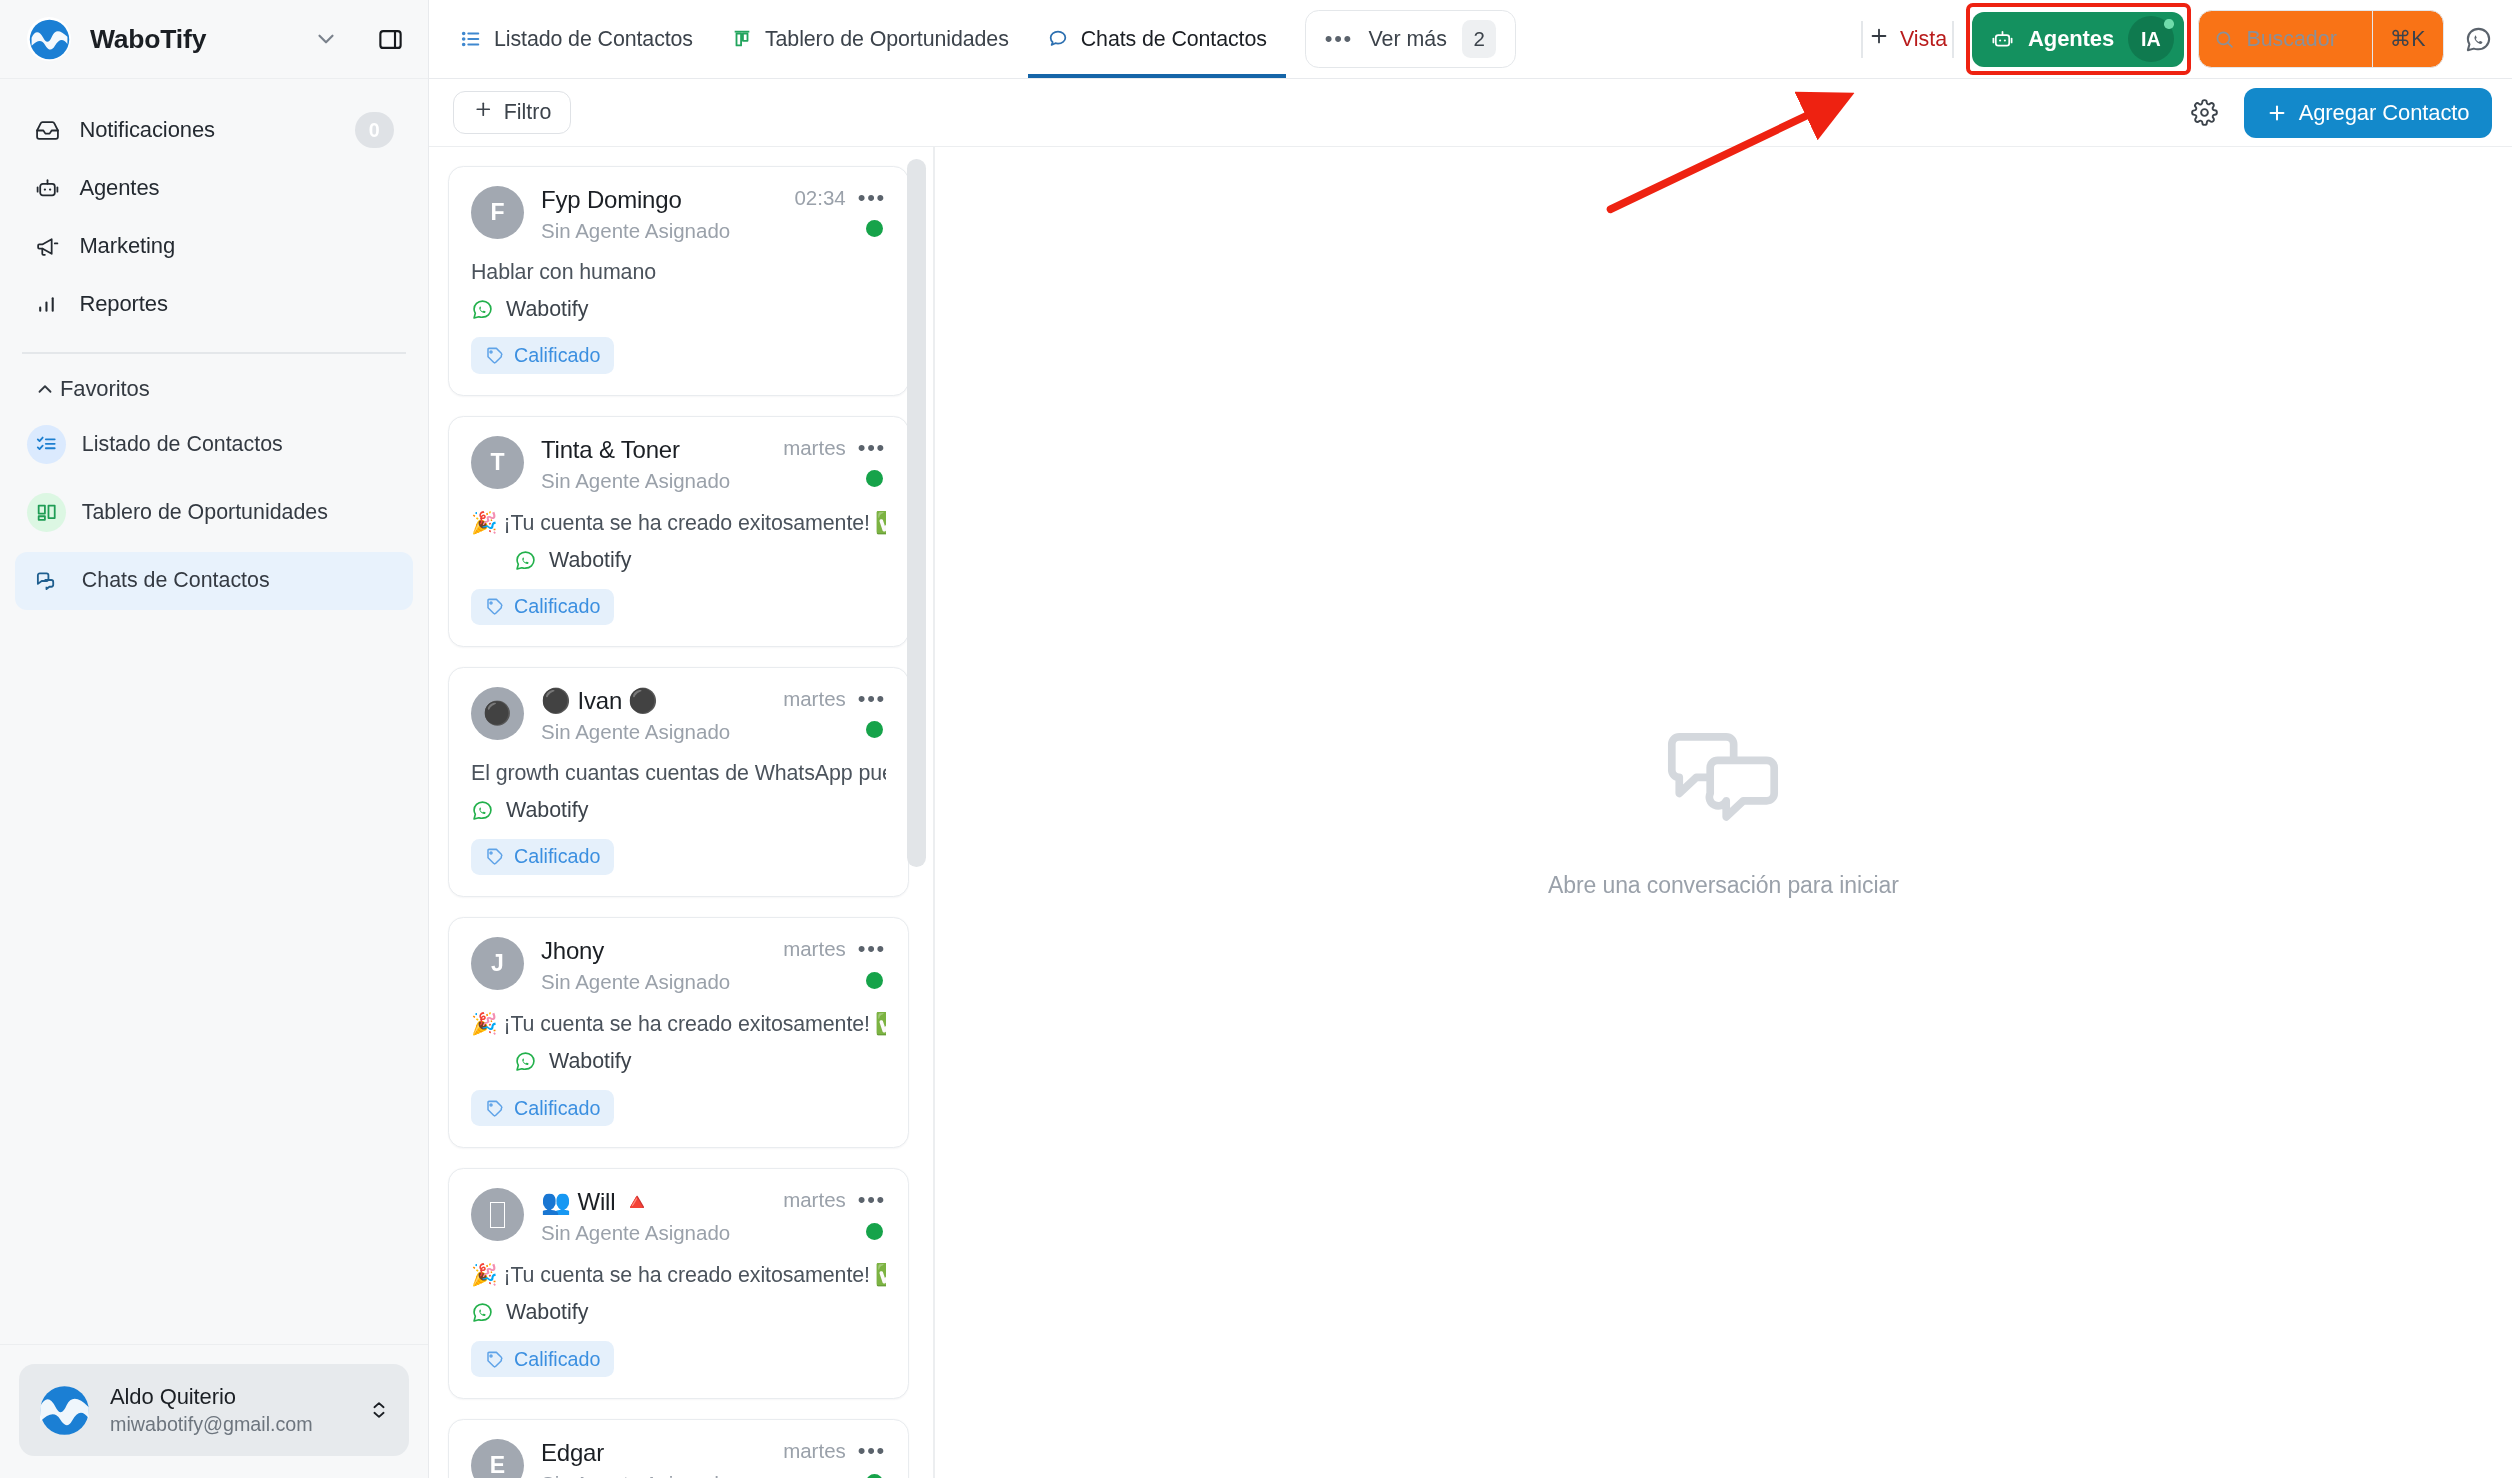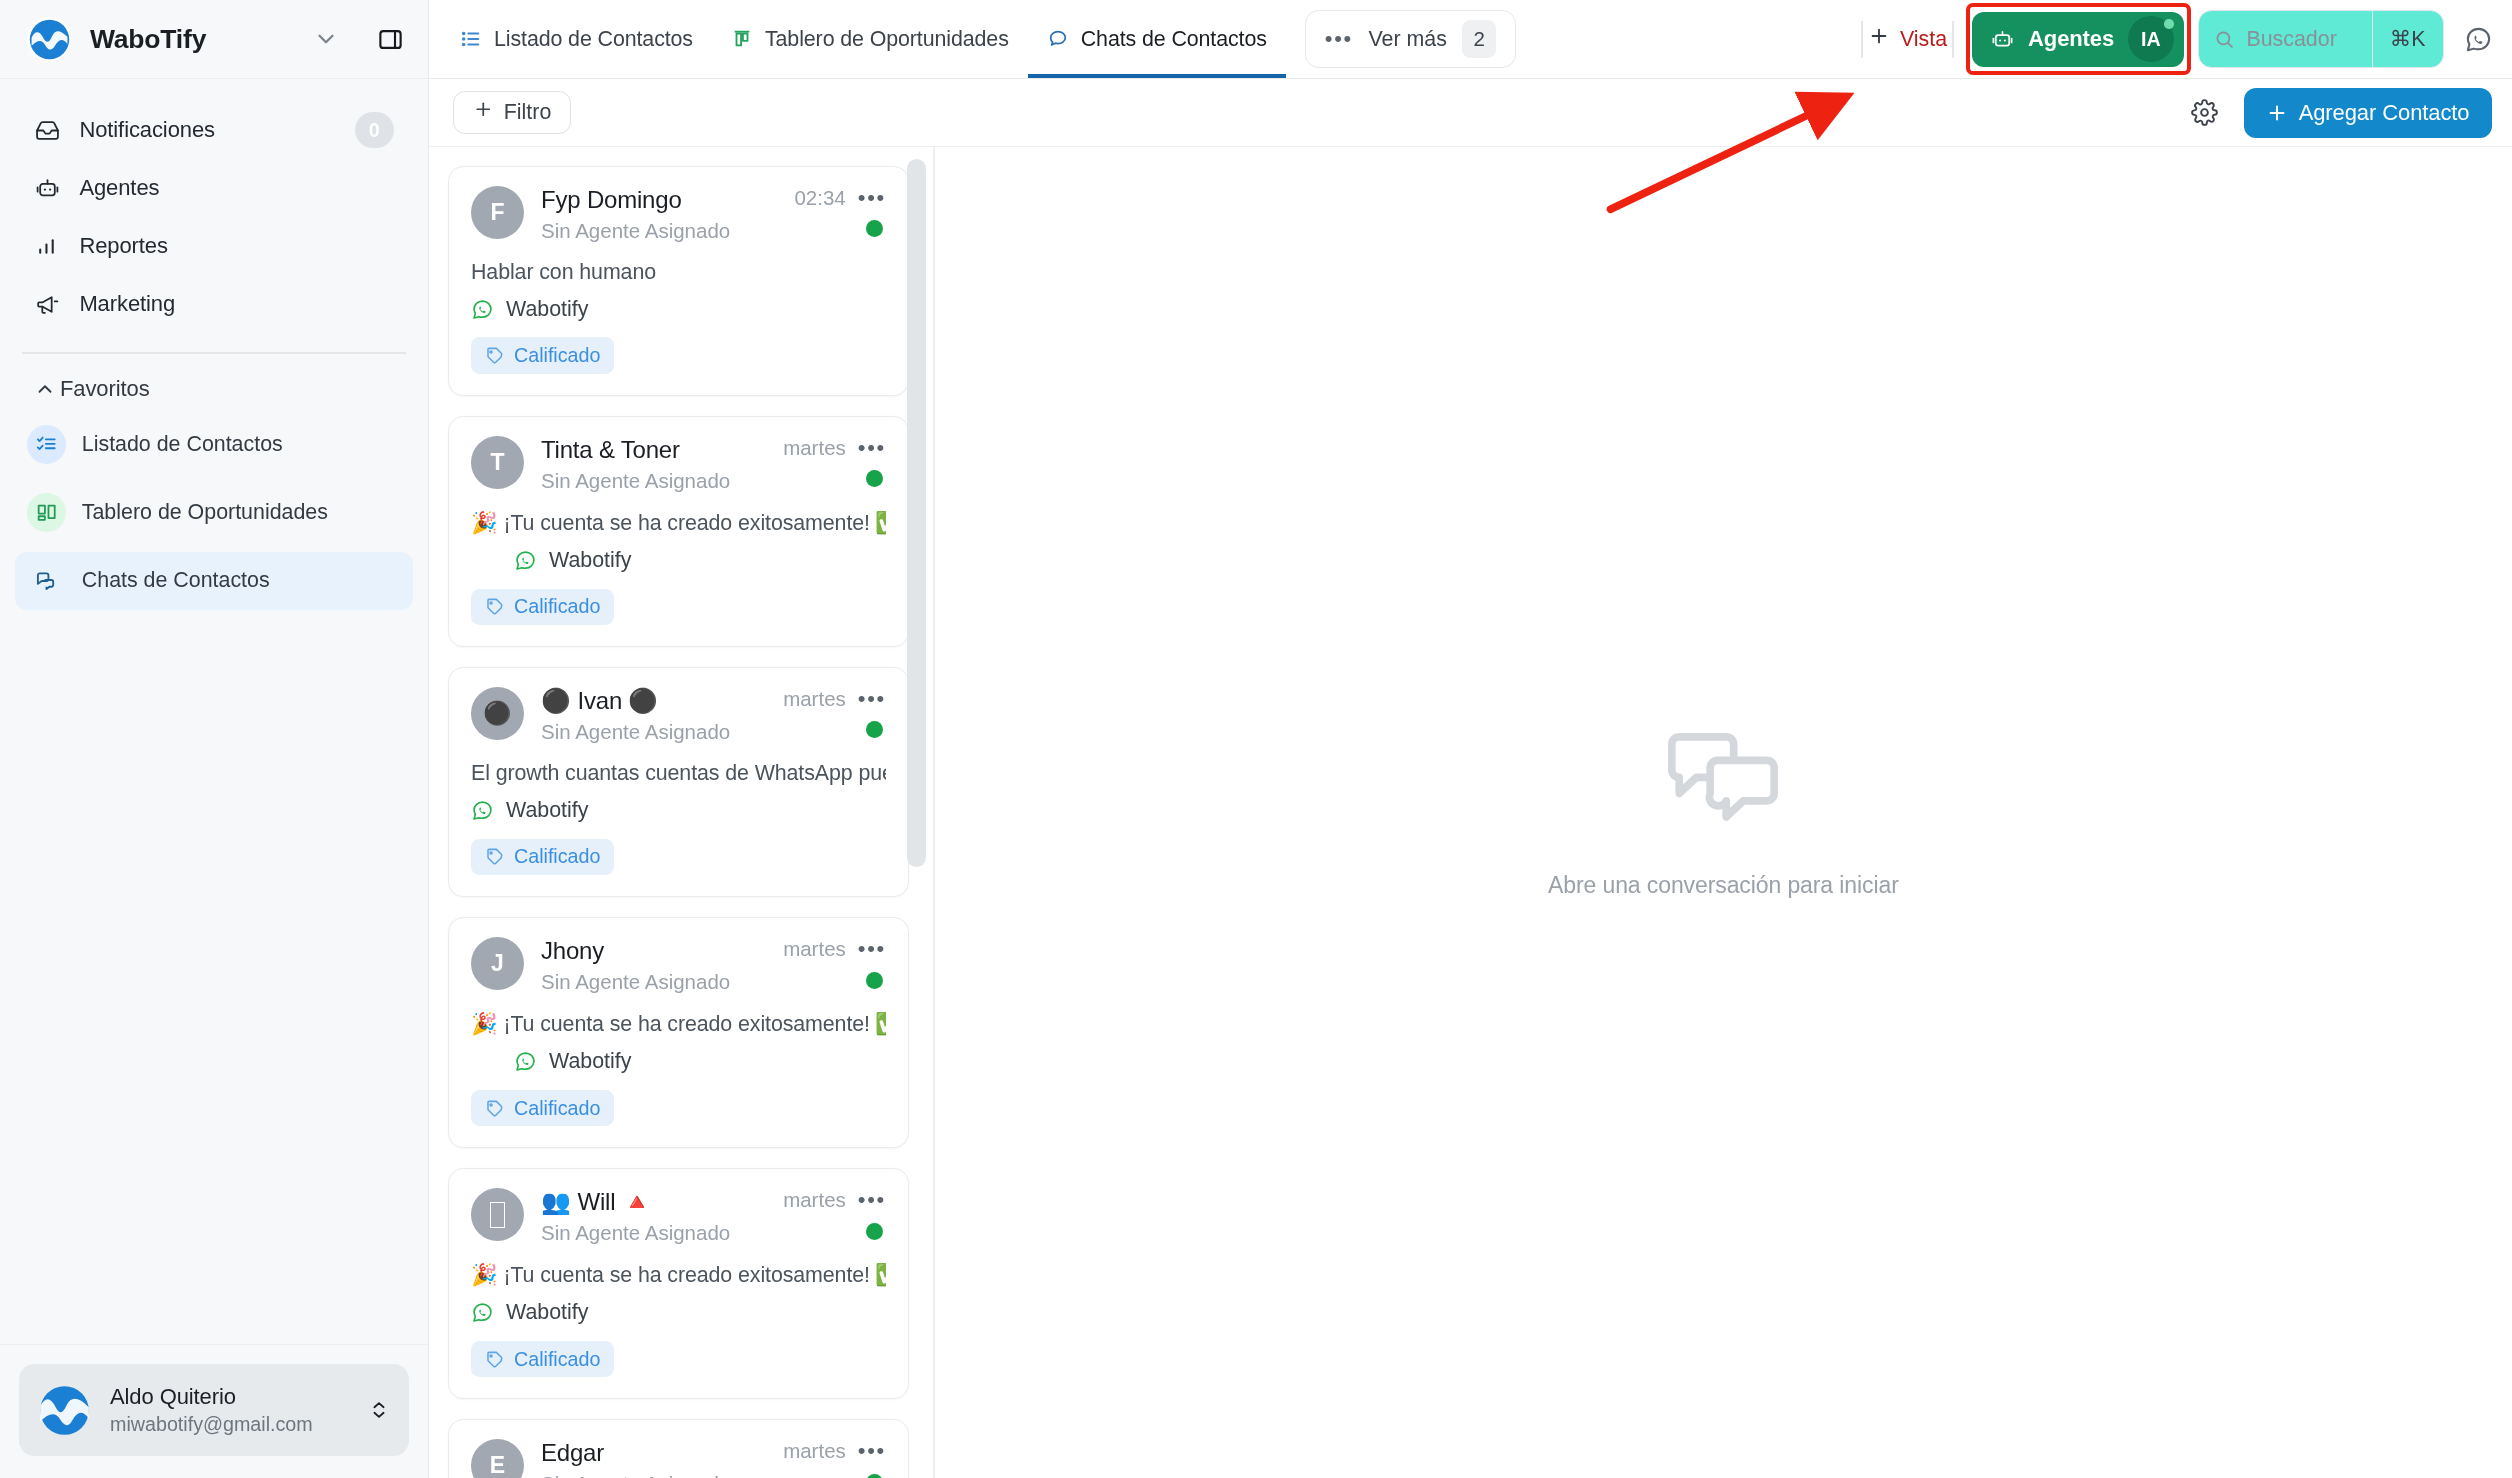--- a/index.html
+++ b/index.html
@@ -139,21 +139,21 @@
     background: #0f7a4f; color: #ffffff;
     display: flex; align-items: center; justify-content: center;
     font-size: 19.7px; font-weight: 600;
   }
   .ag-dot {
     position: absolute; top: 7.7px; right: 10.3px;
     width: 9.4px; height: 9.4px; border-radius: 50%; background: #6fdcab;
   }
   .search-box {
     display: flex; align-items: center; margin: 10.3px 0;
-    border: 1.7px solid #e4e7ea; border-radius: 13.7px; background: #5eead4;
+    border: 1.7px solid #e4e7ea; border-radius: 13.7px; background: #f97316;
     width: 246px; overflow: hidden;
   }
   .search-left { flex: 1; display: flex; align-items: center; gap: 12px; padding: 0 15.4px; }
   .search-input {
     border: 0; outline: 0; font-size: 21.4px; color: #3c434b; width: 100%;
     font-family: "Liberation Sans", sans-serif; background: transparent;
   }
   .search-input::placeholder { color: #8a9099; }
   .search-kbd {
     border-left: 1.7px solid #e4e7ea; padding: 0 17px; height: 100%;
@@ -299,38 +299,38 @@
               <line x1="12" y1="4" x2="12" y2="7.5"></line>
               <line x1="2.5" y1="11" x2="2.5" y2="15"></line>
               <line x1="21.5" y1="11" x2="21.5" y2="15"></line>
             </svg>
         </span>
         <span class="nav-label">Agentes</span>
       </div>
 
       <div class="nav-item">
         <span class="nav-ico">
+          <svg width="25" height="25" viewBox="0 0 24 24" fill="none" stroke="#242a31" stroke-width="1.7" stroke-linecap="round" stroke-linejoin="round">
+              <path d="M3 11v2a1 1 0 0 0 1 1h3l9 5V5L7 10H4a1 1 0 0 0-1 1z"></path>
+              <path d="M7 14v5a1 1 0 0 0 1 1h1.5"></path>
+              <line x1="19" y1="9" x2="21.5" y2="9"></line>
+            </svg>
+        </span>
+        <span class="nav-label">Marketing</span>
+      </div>
+
+      <div class="nav-item">
+        <span class="nav-ico">
           <svg width="25" height="25" viewBox="0 0 24 24" fill="none" stroke="#242a31" stroke-width="2" stroke-linecap="round">
               <line x1="5" y1="18" x2="5" y2="15"></line>
               <line x1="11" y1="18" x2="11" y2="10"></line>
               <line x1="17" y1="18" x2="17" y2="6"></line>
             </svg>
         </span>
         <span class="nav-label">Reportes</span>
-      </div>
-
-      <div class="nav-item">
-        <span class="nav-ico">
-          <svg width="25" height="25" viewBox="0 0 24 24" fill="none" stroke="#242a31" stroke-width="1.7" stroke-linecap="round" stroke-linejoin="round">
-              <path d="M3 11v2a1 1 0 0 0 1 1h3l9 5V5L7 10H4a1 1 0 0 0-1 1z"></path>
-              <path d="M7 14v5a1 1 0 0 0 1 1h1.5"></path>
-              <line x1="19" y1="9" x2="21.5" y2="9"></line>
-            </svg>
-        </span>
-        <span class="nav-label">Marketing</span>
       </div>
     </nav>
 
     <div class="divider"></div>
 
     <div class="fav-header">
       <span style="display:flex;align-items:center;">
         <svg width="22" height="22" viewBox="0 0 24 24" fill="none" stroke="#343a42" stroke-width="2" stroke-linecap="round" stroke-linejoin="round">
             <polyline points="6 15 12 9 18 15"></polyline>
           </svg>

